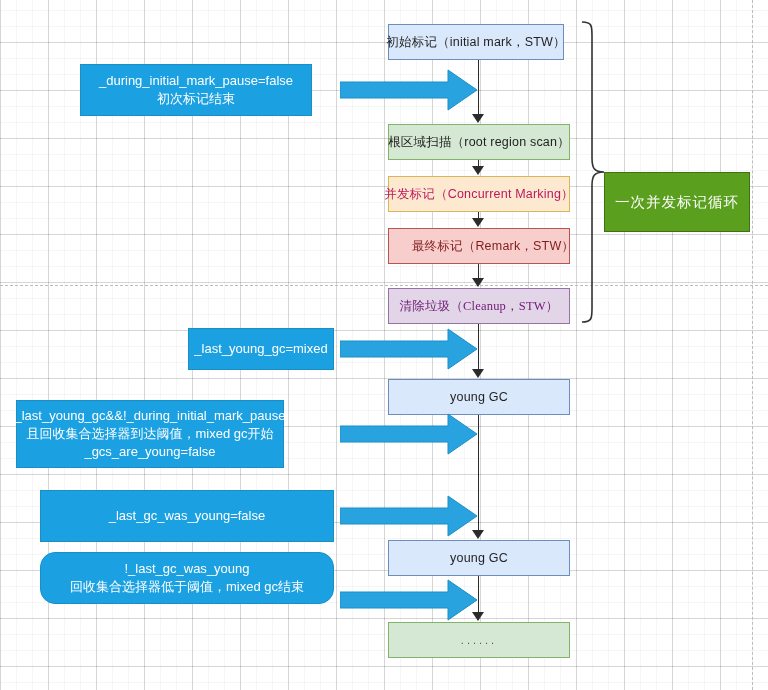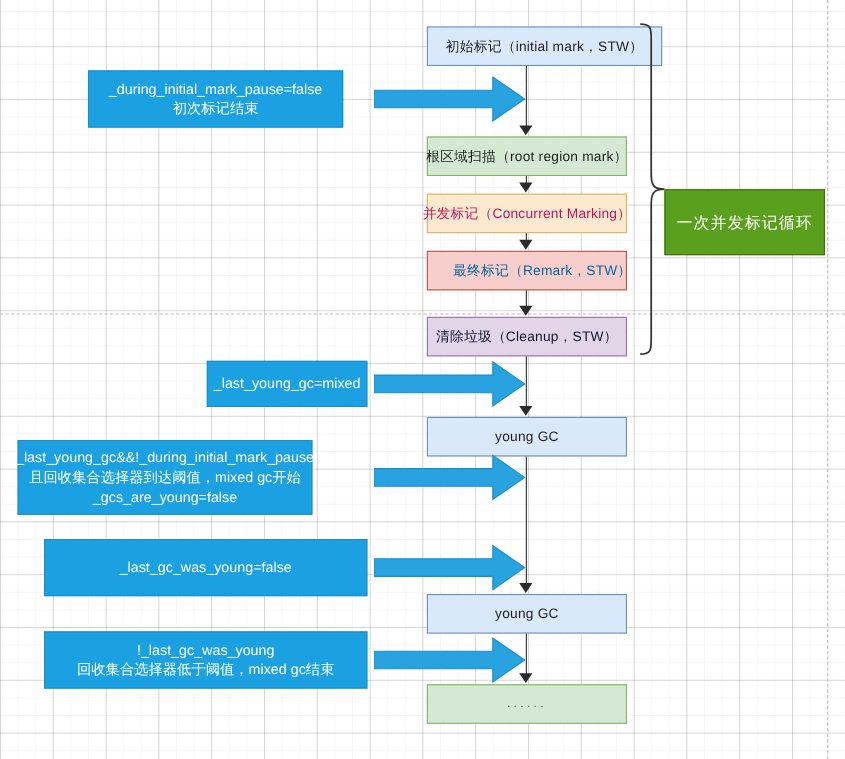--- a/index.html
+++ b/index.html
@@ -38,22 +38,22 @@
     display:flex;align-items:center;justify-content:center;
     font-size:12.5px;
     color:#222222;
     text-align:center;
     letter-spacing:0.2px;
     white-space:nowrap;
   }
   .n-blue   {background:#dae8fc;border:1px solid #6c8ebf;color:#1f1f1f;}
   .n-green  {background:#d5e8d4;border:1px solid #82b366;color:#1f1f1f;}
   .n-orange {background:#fde9d0;border:1px solid #d6b656;color:#be185d;}
-  .n-red    {background:#f8cecc;border:1px solid #b85450;color:#0369a1;padding-left:28px;}
-  .n-purple {background:#e1d5e7;border:1px solid #9673a6;color:#0f172a;}
+  .n-red    {background:#f8cecc;border:1px solid #b85450;color:#7f1d1d;padding-left:28px;}
+  .n-purple {background:#e1d5e7;border:1px solid #9673a6;color:#701a75;font-family:Liberation Serif, serif;}
   .n-dots   {background:#d5e8d4;border:1px solid #82b366;color:#5a5a5a;letter-spacing:3px;font-size:11px;}
 
   .cycle-box{
     position:absolute;box-sizing:border-box;
     background:#5aa01e;border:1px solid #3f7012;
     display:flex;align-items:center;justify-content:center;
     color:#ffffff;font-size:14.5px;letter-spacing:1px;
     white-space:nowrap;
   }
 
@@ -93,23 +93,23 @@
   .brace svg{display:block;}
 </style>
 </head>
 <body>
 
 <div id="canvas">
 
   <div class="pagebreak-h" style="top:285px;"></div>
   <div class="pagebreak-v" style="left:752px;"></div>
 
-  <div class="node n-blue" style="left:388px;top:24px;width:214px;height:36px;">初始标记（initial mark，STW）</div>
-
-  <div class="node n-green" style="left:388px;top:124px;width:182px;height:36px;">根区域扫描（root region mark）</div>
+  <div class="node n-blue" style="left:388px;top:24px;width:176px;height:36px;">初始标记（initial mark，STW）</div>
+
+  <div class="node n-green" style="left:388px;top:124px;width:182px;height:36px;">根区域扫描（root region scan）</div>
 
   <div class="node n-orange" style="left:388px;top:176px;width:182px;height:36px;">并发标记（Concurrent Marking）</div>
 
   <div class="node n-red" style="left:388px;top:228px;width:182px;height:36px;">最终标记（Remark，STW）</div>
 
   <div class="node n-purple" style="left:388px;top:288px;width:182px;height:36px;">清除垃圾（Cleanup，STW）</div>
 
   <div class="node n-blue" style="left:388px;top:379px;width:182px;height:36px;">young GC</div>
 
   <div class="node n-blue" style="left:388px;top:540px;width:182px;height:36px;">young GC</div>
@@ -178,21 +178,21 @@
 
   <div class="callout" style="left:40px;top:490px;width:294px;height:52px;">
     <span class="l">_last_gc_was_young=false</span>
   </div>
   <div class="blockarrow" style="left:340px;top:494px;width:138px;height:44px;">
     <svg width="138" height="44" viewBox="0 0 138 44">
       <path d="M0 14 L108 14 L108 2 L137 22 L108 42 L108 30 L0 30 Z" fill="#29a3e0" stroke="#1a8fc6" stroke-width="1"></path>
     </svg>
   </div>
 
-  <div class="callout" style="left:40px;top:574px;width:294px;height:52px;">
+  <div class="callout" style="left:40px;top:552px;width:294px;height:52px;border-radius:15px;">
     <span class="l">!_last_gc_was_young</span>
     <span class="l">回收集合选择器低于阈值，mixed gc结束</span>
   </div>
   <div class="blockarrow" style="left:340px;top:578px;width:138px;height:44px;">
     <svg width="138" height="44" viewBox="0 0 138 44">
       <path d="M0 14 L108 14 L108 2 L137 22 L108 42 L108 30 L0 30 Z" fill="#29a3e0" stroke="#1a8fc6" stroke-width="1"></path>
     </svg>
   </div>
 
 </div>

